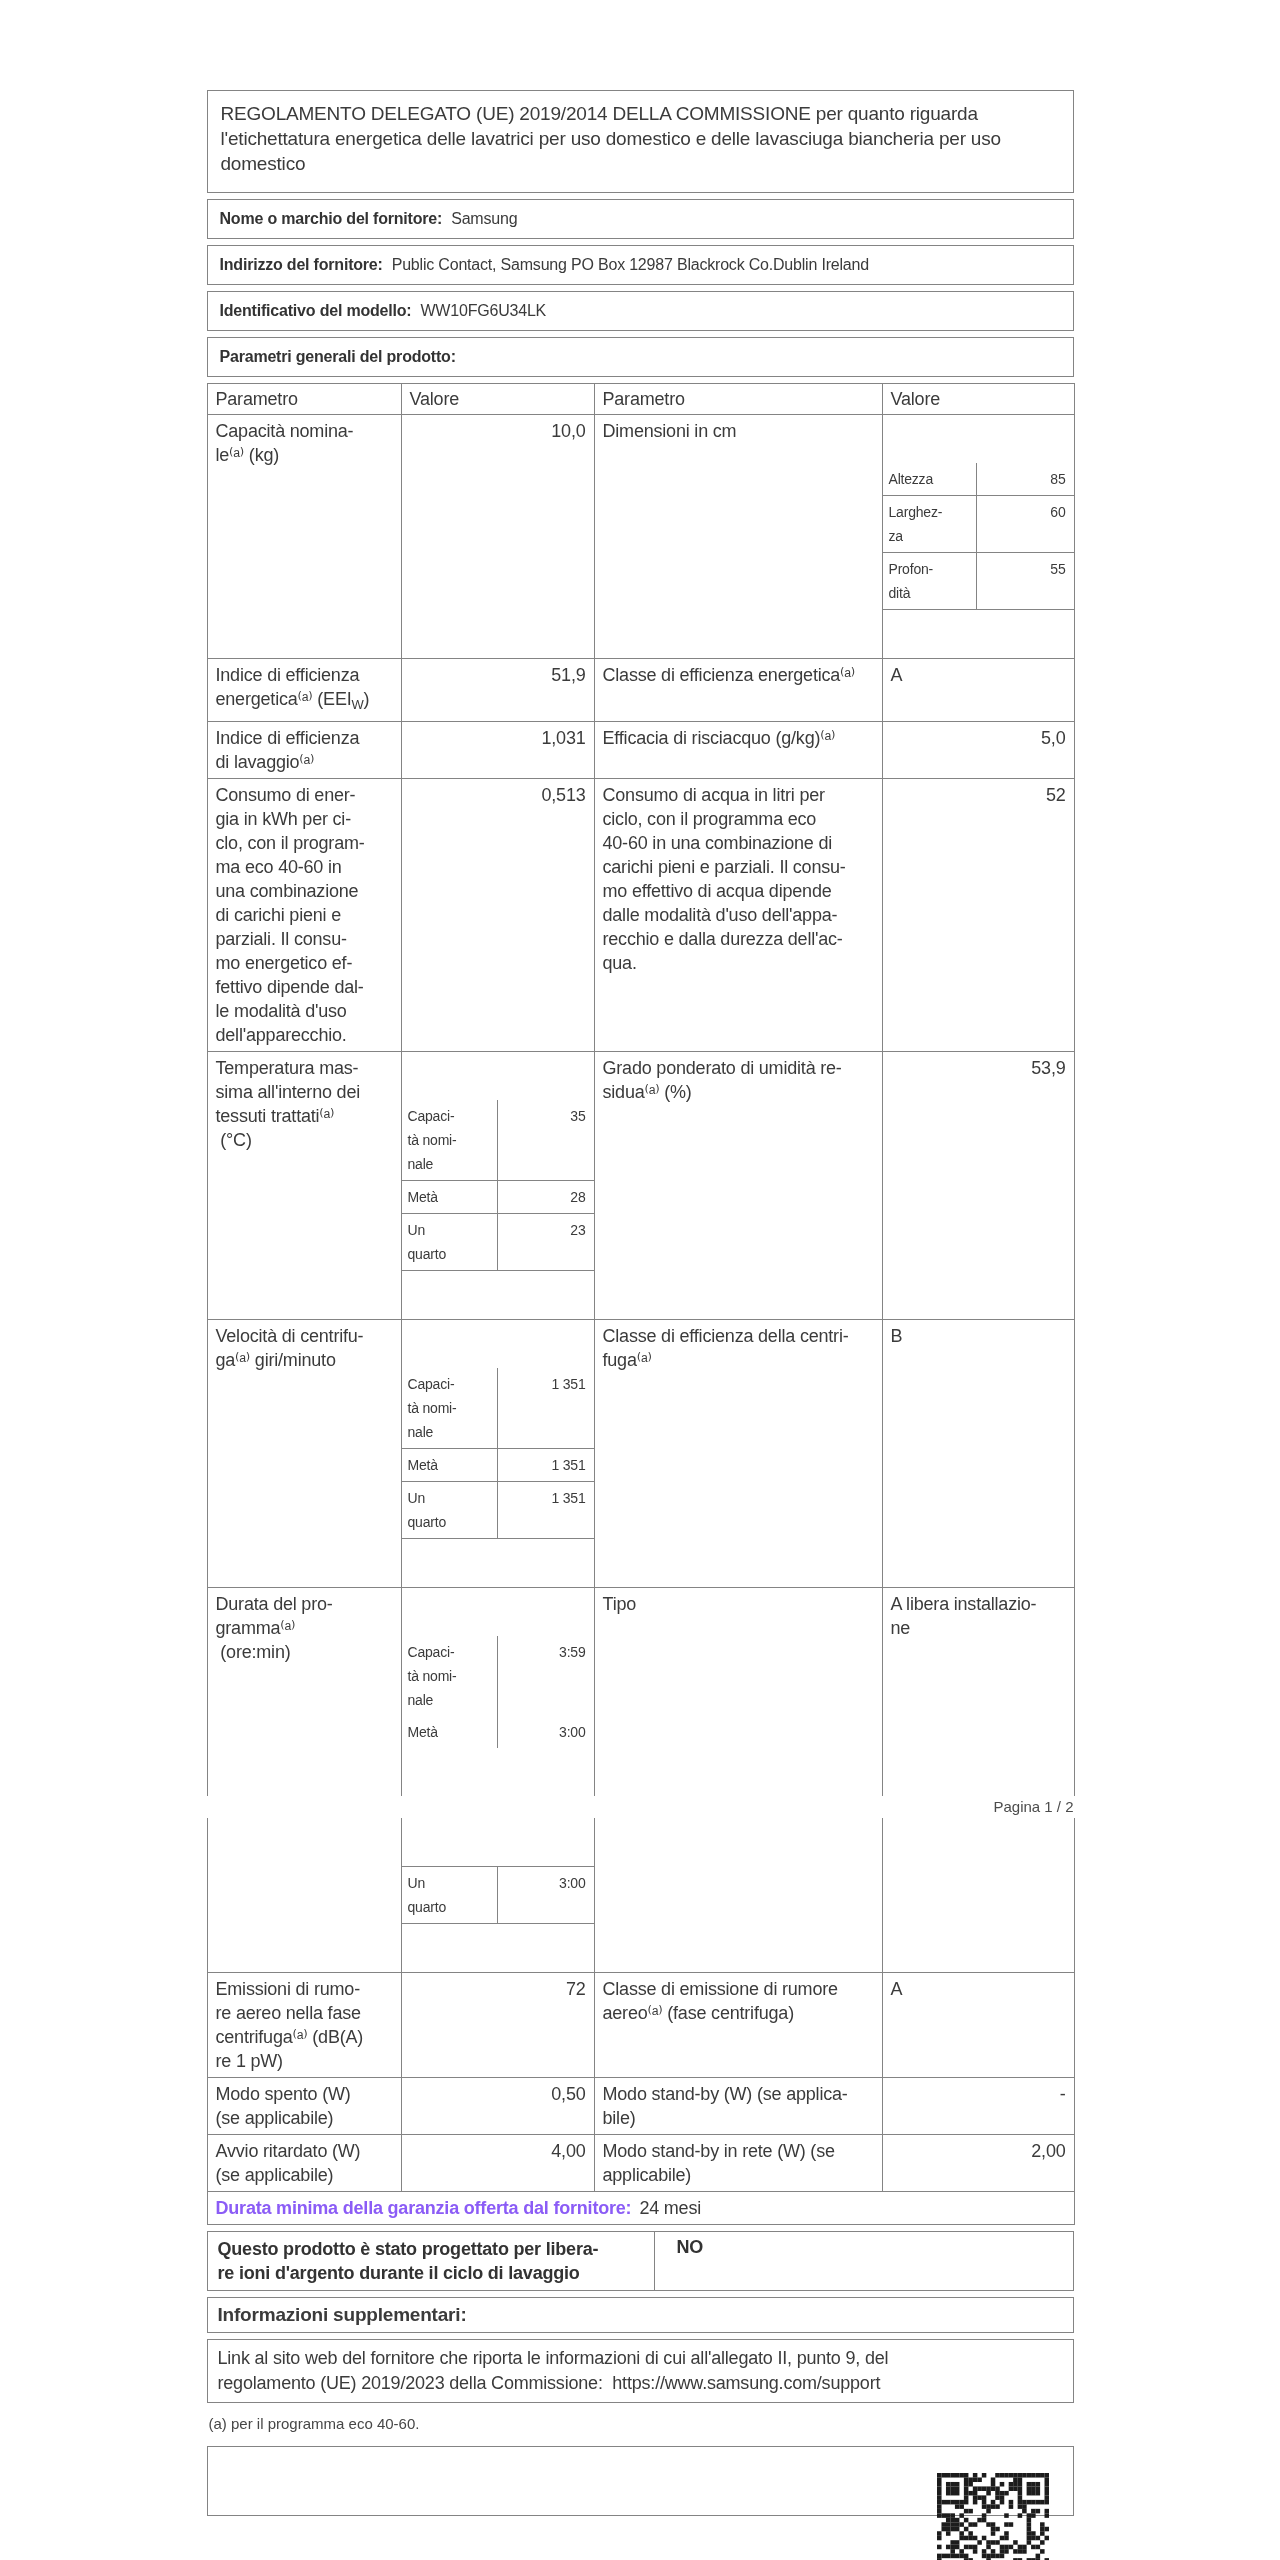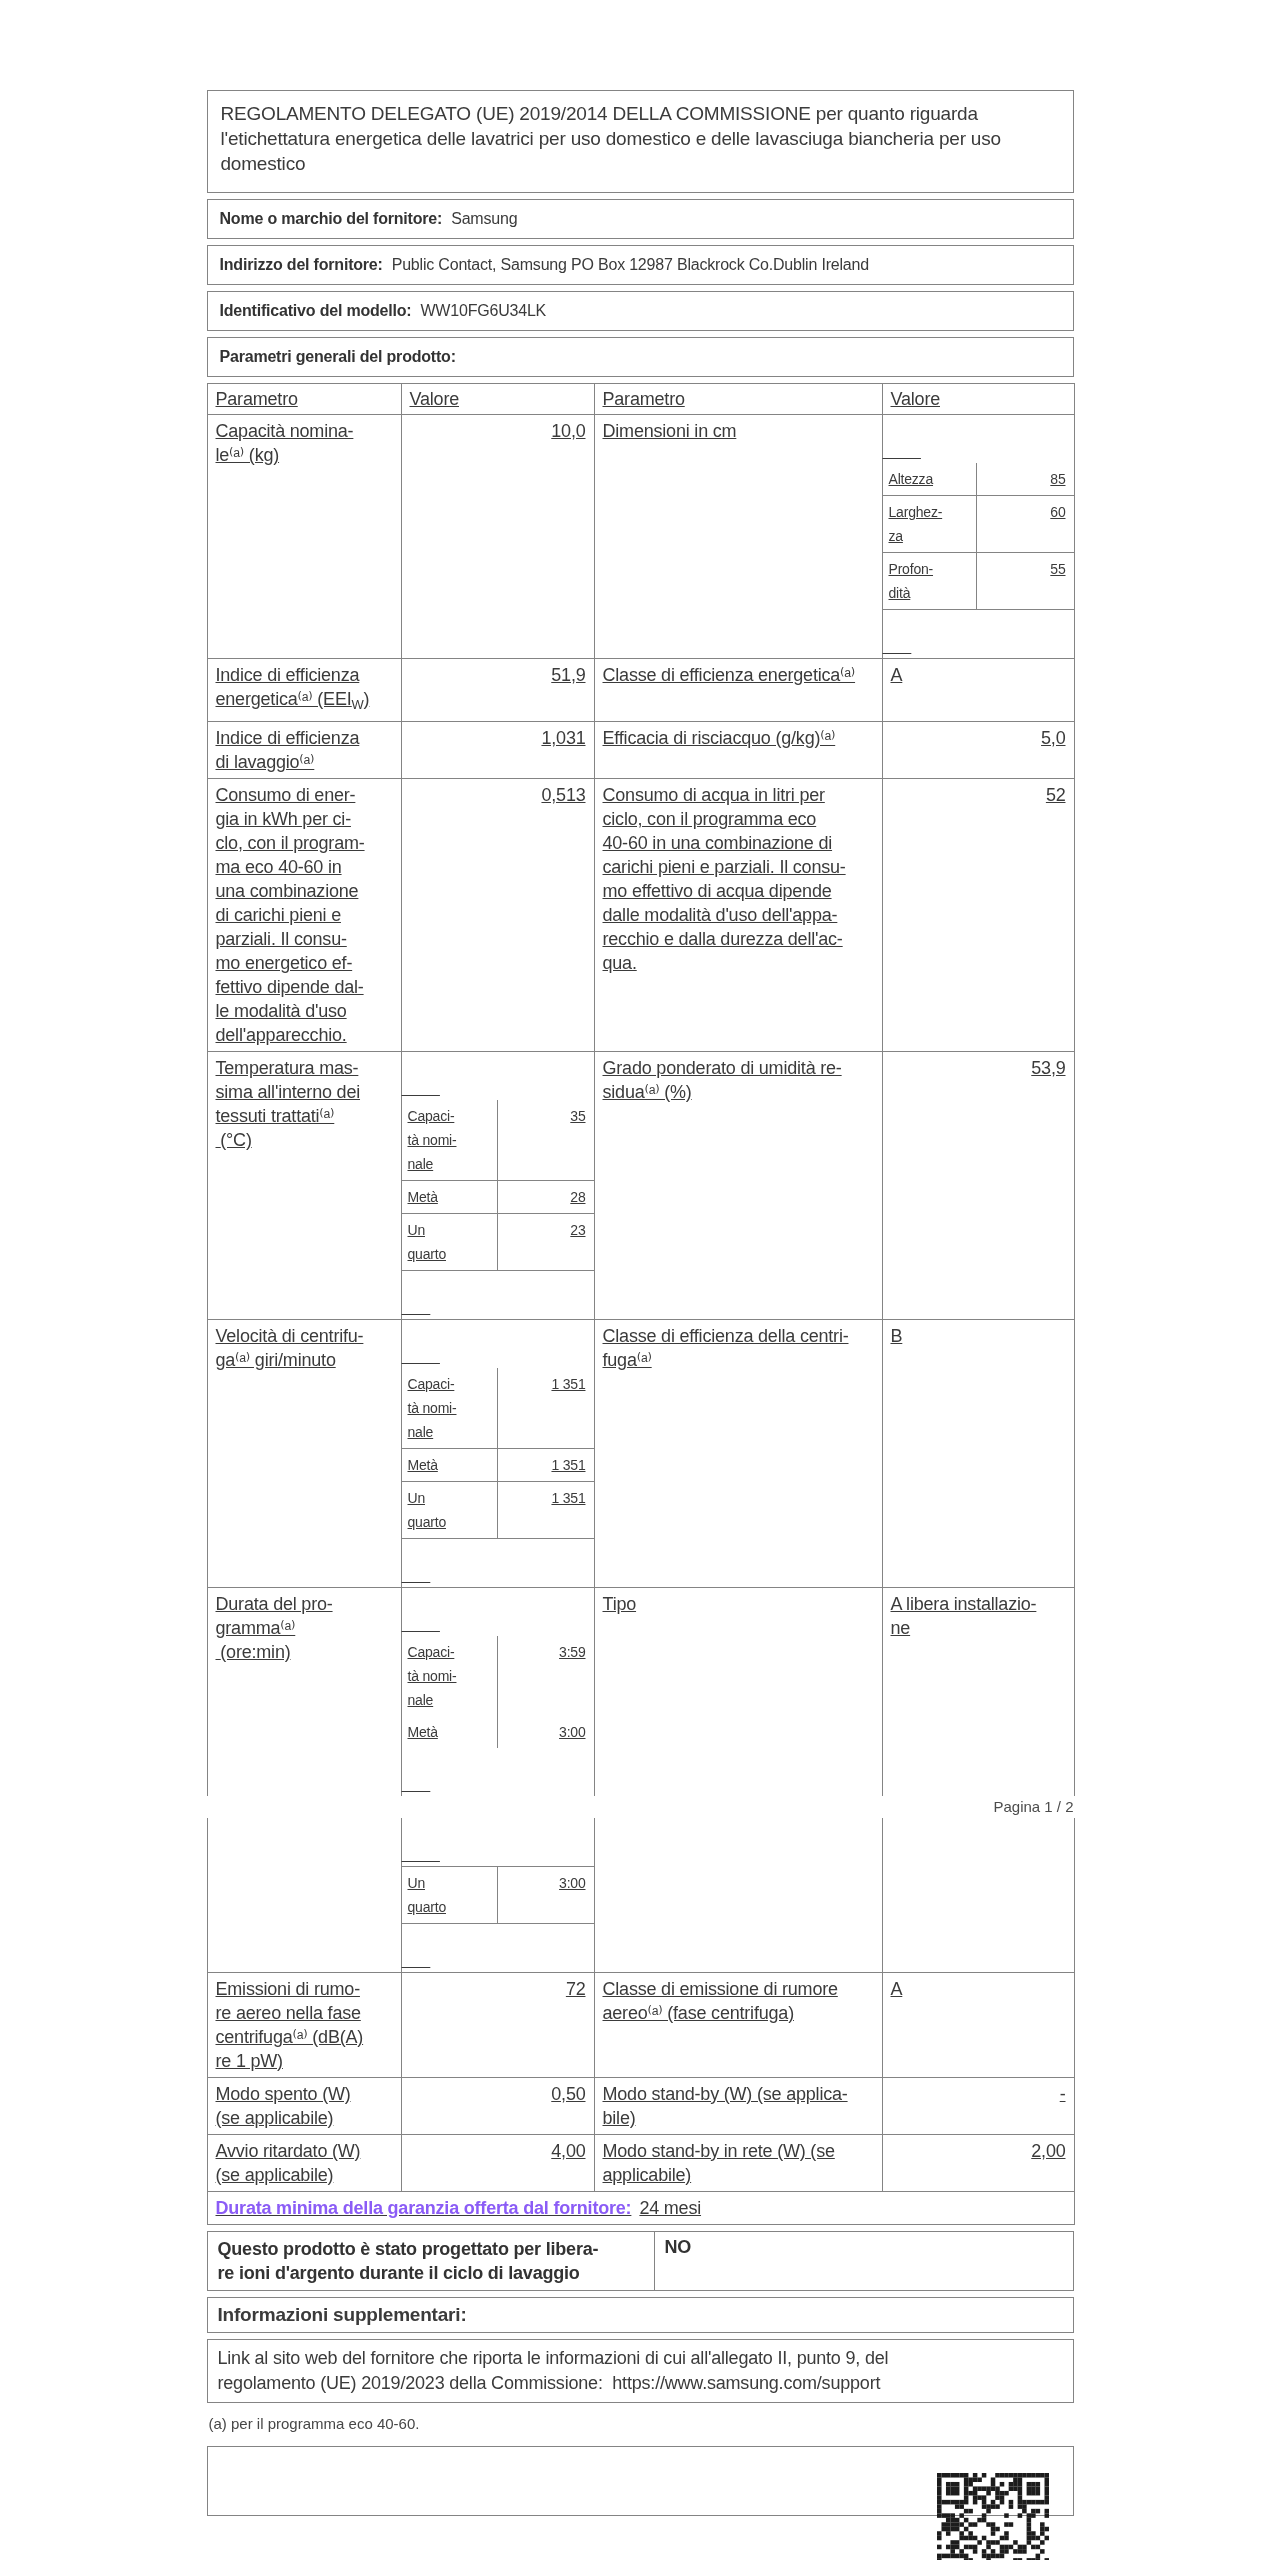--- a/index.html
+++ b/index.html
@@ -5,36 +5,36 @@
   html,body{margin:0;padding:0;background:#fff;}
   body{font-family:"Liberation Sans","DejaVu Sans",sans-serif;color:#3b3b3b;letter-spacing:-0.2px;}
   .page{width:867px;margin:0 auto;padding-top:90px;padding-bottom:40px;}
   .box{border:1px solid #848484;background:#fff;margin-bottom:6px;box-sizing:border-box;}
   .title-box{padding:10px 14px 16px 13px;}
   .doc-title{margin:2px 0 10px 0;font-size:34px;line-height:40px;font-weight:bold;color:#38238f;letter-spacing:-0.6px;}
   .reg-text{font-size:19px;line-height:25px;white-space:pre-wrap;}
   .kv{padding:7px 12px;font-size:16px;line-height:24px;}
   .kv b{color:#333;}
   .kv .val{margin-left:9px;}
-  table.params{border-collapse:collapse;width:867px;table-layout:fixed;text-decoration:underline;}
+  table.params{border-collapse:collapse;width:867px;table-layout:fixed;}
   .params td{border:1px solid #848484;vertical-align:top;font-size:18px;line-height:24px;white-space:pre-wrap;padding:4px 8px;}
   .params td.head{padding:3px 8px;}
   .params td.num{text-align:right;}
   .params td.subcell{padding:0;}
   .params tr.cut td{border-bottom:none;}
   .params tr.cut-top td{border-top:none;}
   table.sub{border-collapse:collapse;width:100%;table-layout:fixed;}
   .sub td{border:none;border-bottom:1px solid #848484;font-size:14px;line-height:24px;white-space:pre-wrap;vertical-align:top;}
   .sub td.k{border-right:1px solid #848484;padding:4px 6px;}
   .sub td.n{text-align:right;padding:4px 8px;}
   .sub.boxed{border-top:1px solid #848484;}
   .pagina{width:867px;text-align:right;font-size:15px;color:#4c4c4c;margin:2px 0 3px 0;letter-spacing:0;}
   .fullrow{font-size:19px;}
   .fullrow b{color:#8b5cf6;}
-  .silver{display:flex;}
+  .silver{display:flex;gap:12px;}
   .silver .lcell{width:447px;border-right:1px solid #848484;padding:5px 10px;font-size:18px;line-height:24px;white-space:pre-wrap;font-weight:bold;color:#333;box-sizing:border-box;}
   .silver .rcell{flex:1;padding:5px 10px;font-size:18px;font-weight:bold;color:#333;}
   .inforow{padding:6px 10px;font-size:19px;}
   .linkrow{padding:6px 10px;font-size:18px;line-height:25px;white-space:pre-wrap;}
   .footnote{font-size:15px;color:#474747;margin:12px 0 12px 2px;letter-spacing:0;}
   .box2{position:relative;margin-top:14px;padding:26px 28px 42px 12px;font-size:19px;line-height:24px;}
   .intro{margin-bottom:78px;}
   .qr{position:absolute;top:26px;right:24px;width:112px;height:112px;}
   .qr svg{width:112px;height:112px;display:block;}
   .spc{margin-left:8px;}

